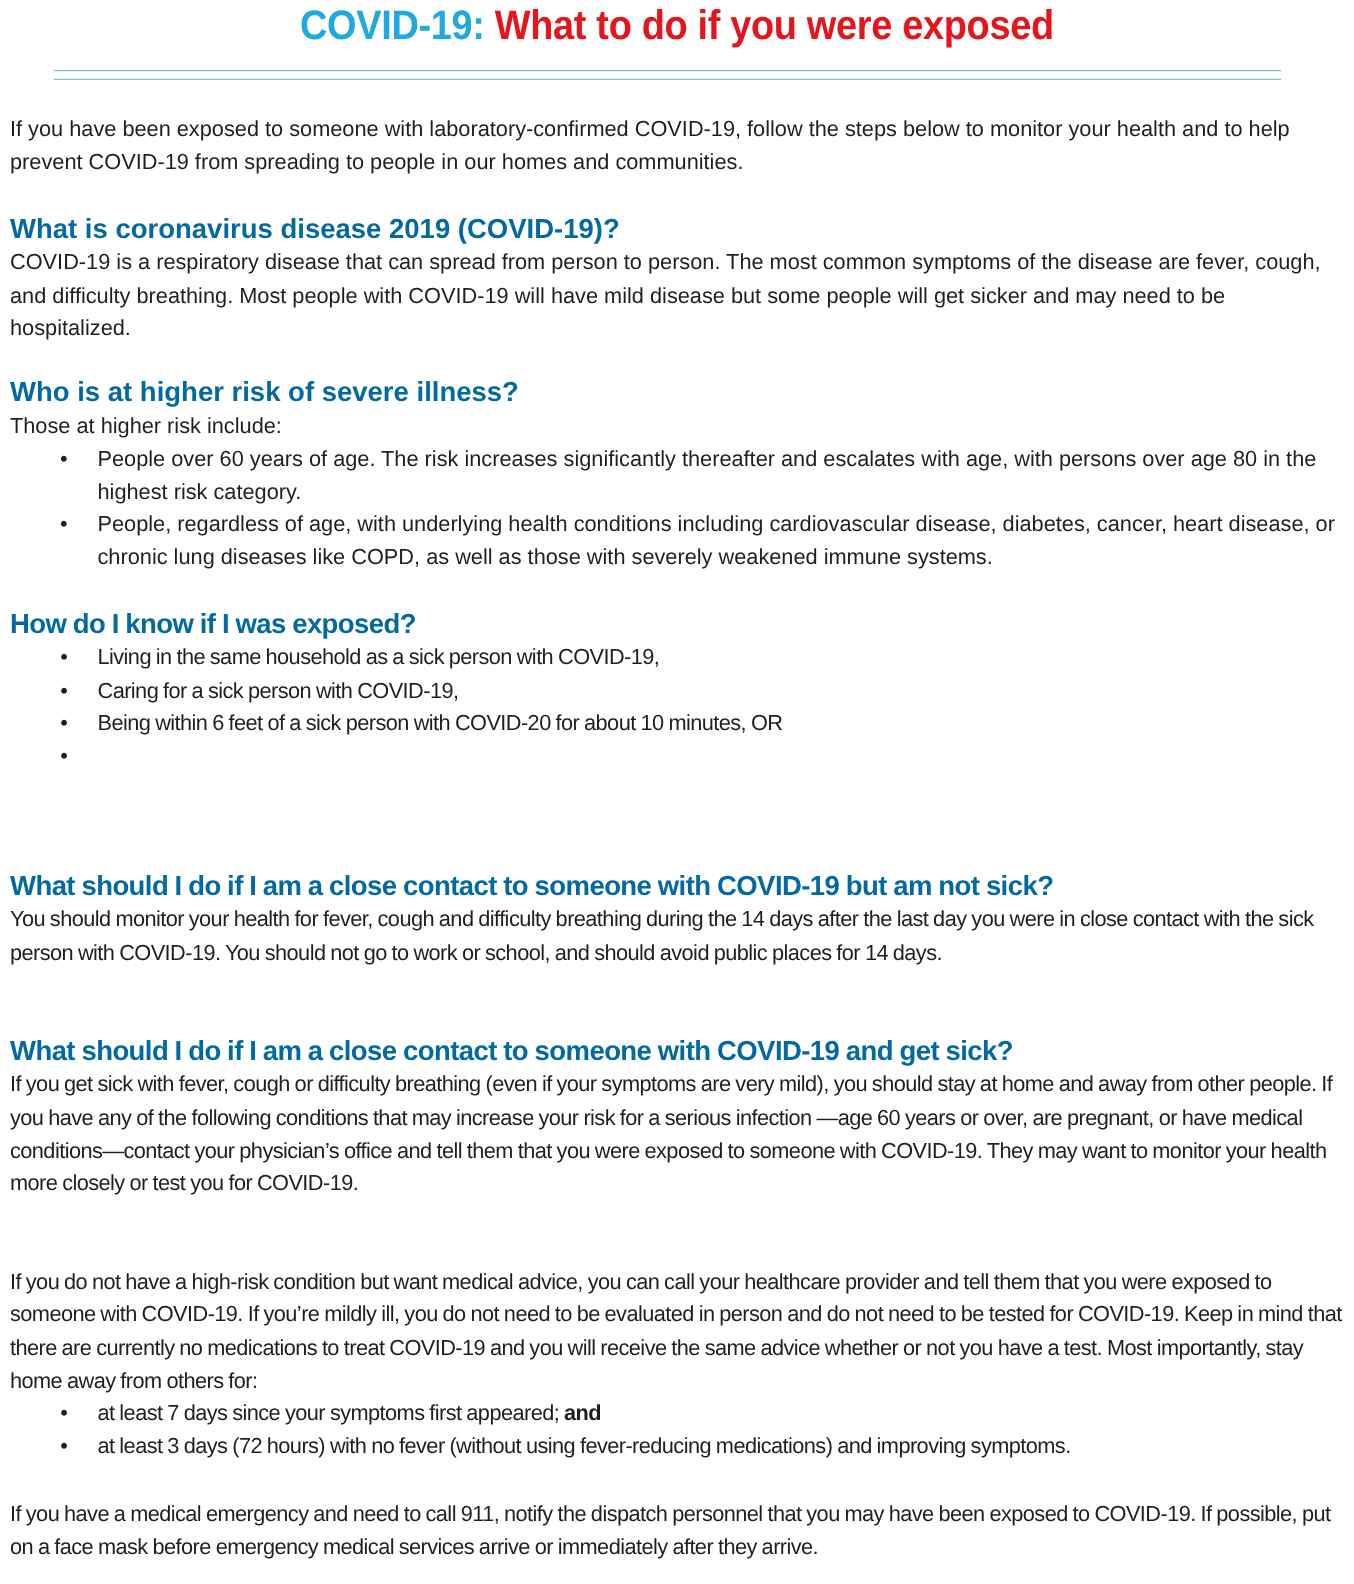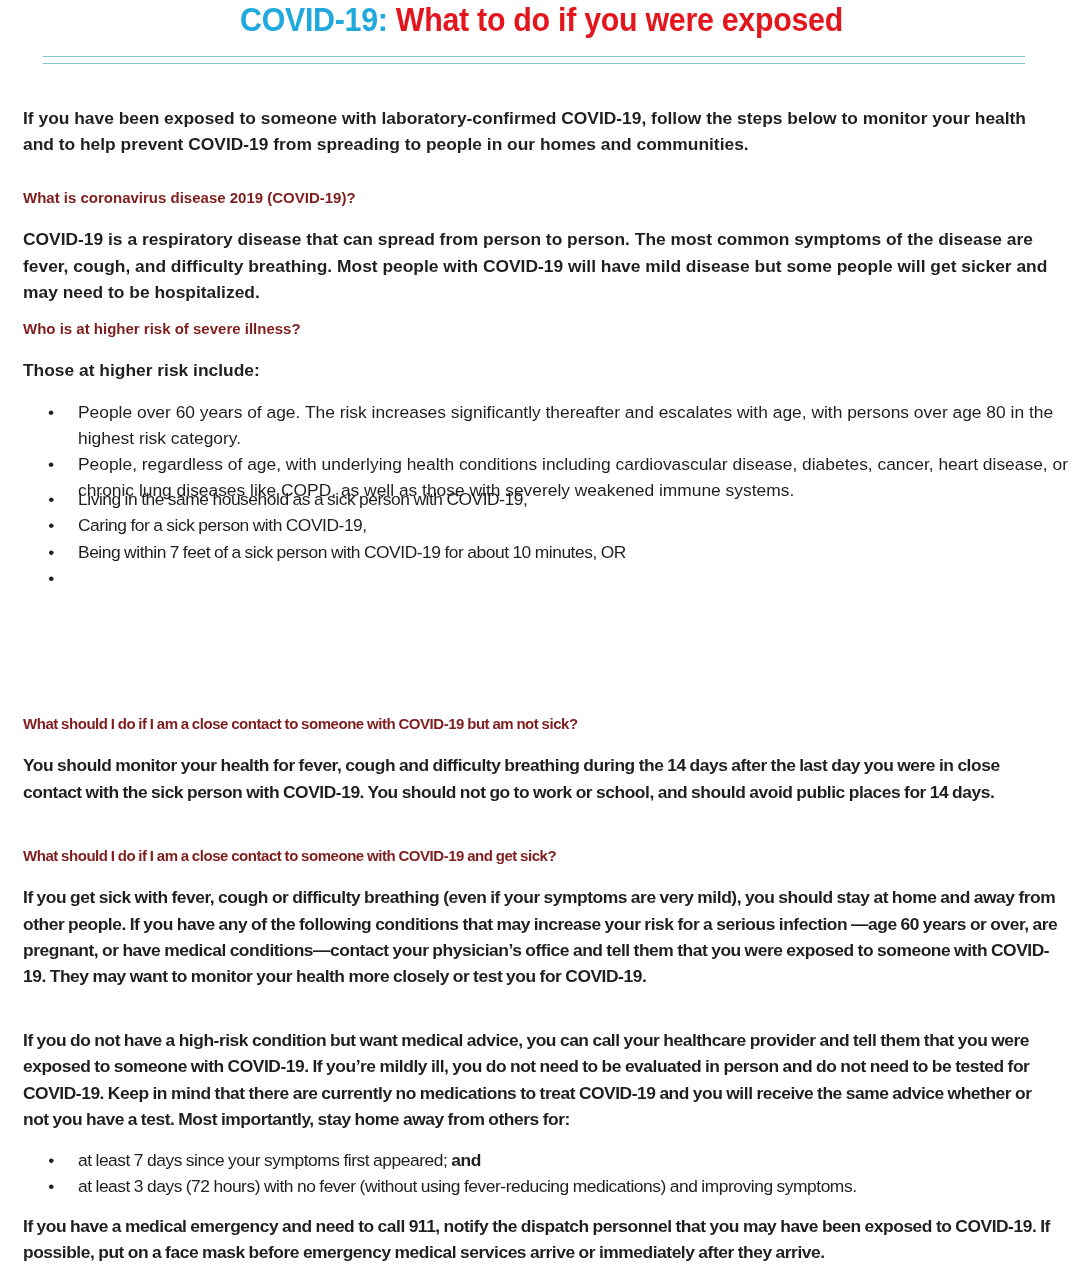--- a/index.html
+++ b/index.html
@@ -45,27 +45,26 @@
     .divider.d2 { top: 63px; }
 
     .block {
       position: absolute;
       left: 8px;
       width: 1068px;
       font-size: 17.4px;
       line-height: 26.3px;
     }
     .block p {
-      margin: 15px;
-      font-weight: bold;
+      margin: 0;
     }
     .heading {
-      color: #7f1d1d;
+      color: #0369a1;
       font-weight: bold;
-      font-size: 15px;
+      font-size: 22px;
       line-height: 26.3px;
       margin: 0;
     }
     .tight {
       letter-spacing: -0.45px;
       word-spacing: -0.5px;
     }
     ul.bullets {
       list-style: none;
       margin: 0;
@@ -114,32 +113,33 @@
         <span>People over 60 years of age. The risk increases significantly thereafter and escalates with age, with persons over age 80 in the highest risk category.</span>
       </li>
       <li>
         <span class="dot">•</span>
         <span>People, regardless of age, with underlying health conditions including cardiovascular disease, diabetes, cancer, heart disease, or chronic lung diseases like COPD, as well as those with severely weakened immune systems.</span>
       </li>
     </ul>
   </div>
 
   <div class="block tight" style="top:486px;">
+    <p class="heading">How do I know if I was exposed?</p>
     <ul class="bullets">
       <li>
         <span class="dot">•</span>
         <span>Living in the same household as a sick person with COVID-19,</span>
       </li>
       <li>
         <span class="dot">•</span>
         <span>Caring for a sick person with COVID-19,</span>
       </li>
       <li>
         <span class="dot">•</span>
-        <span>Being within 7 feet of a sick person with COVID-19 for about 10 minutes, OR</span>
+        <span>Being within 6 feet of a sick person with COVID-20 for about 10 minutes, OR</span>
       </li>
       <li>
         <span class="dot">•</span>
       </li>
     </ul>
   </div>
 
   <div class="block tight" style="top:696px;">
     <p class="heading">What should I do if I am a close contact to someone with COVID-19 but am not sick?</p>
     <p>You should monitor your health for fever, cough and difficulty breathing during the 14 days after the last day you were in close contact with the sick person with COVID-19. You should not go to work or school, and should avoid public places for 14 days.</p>

